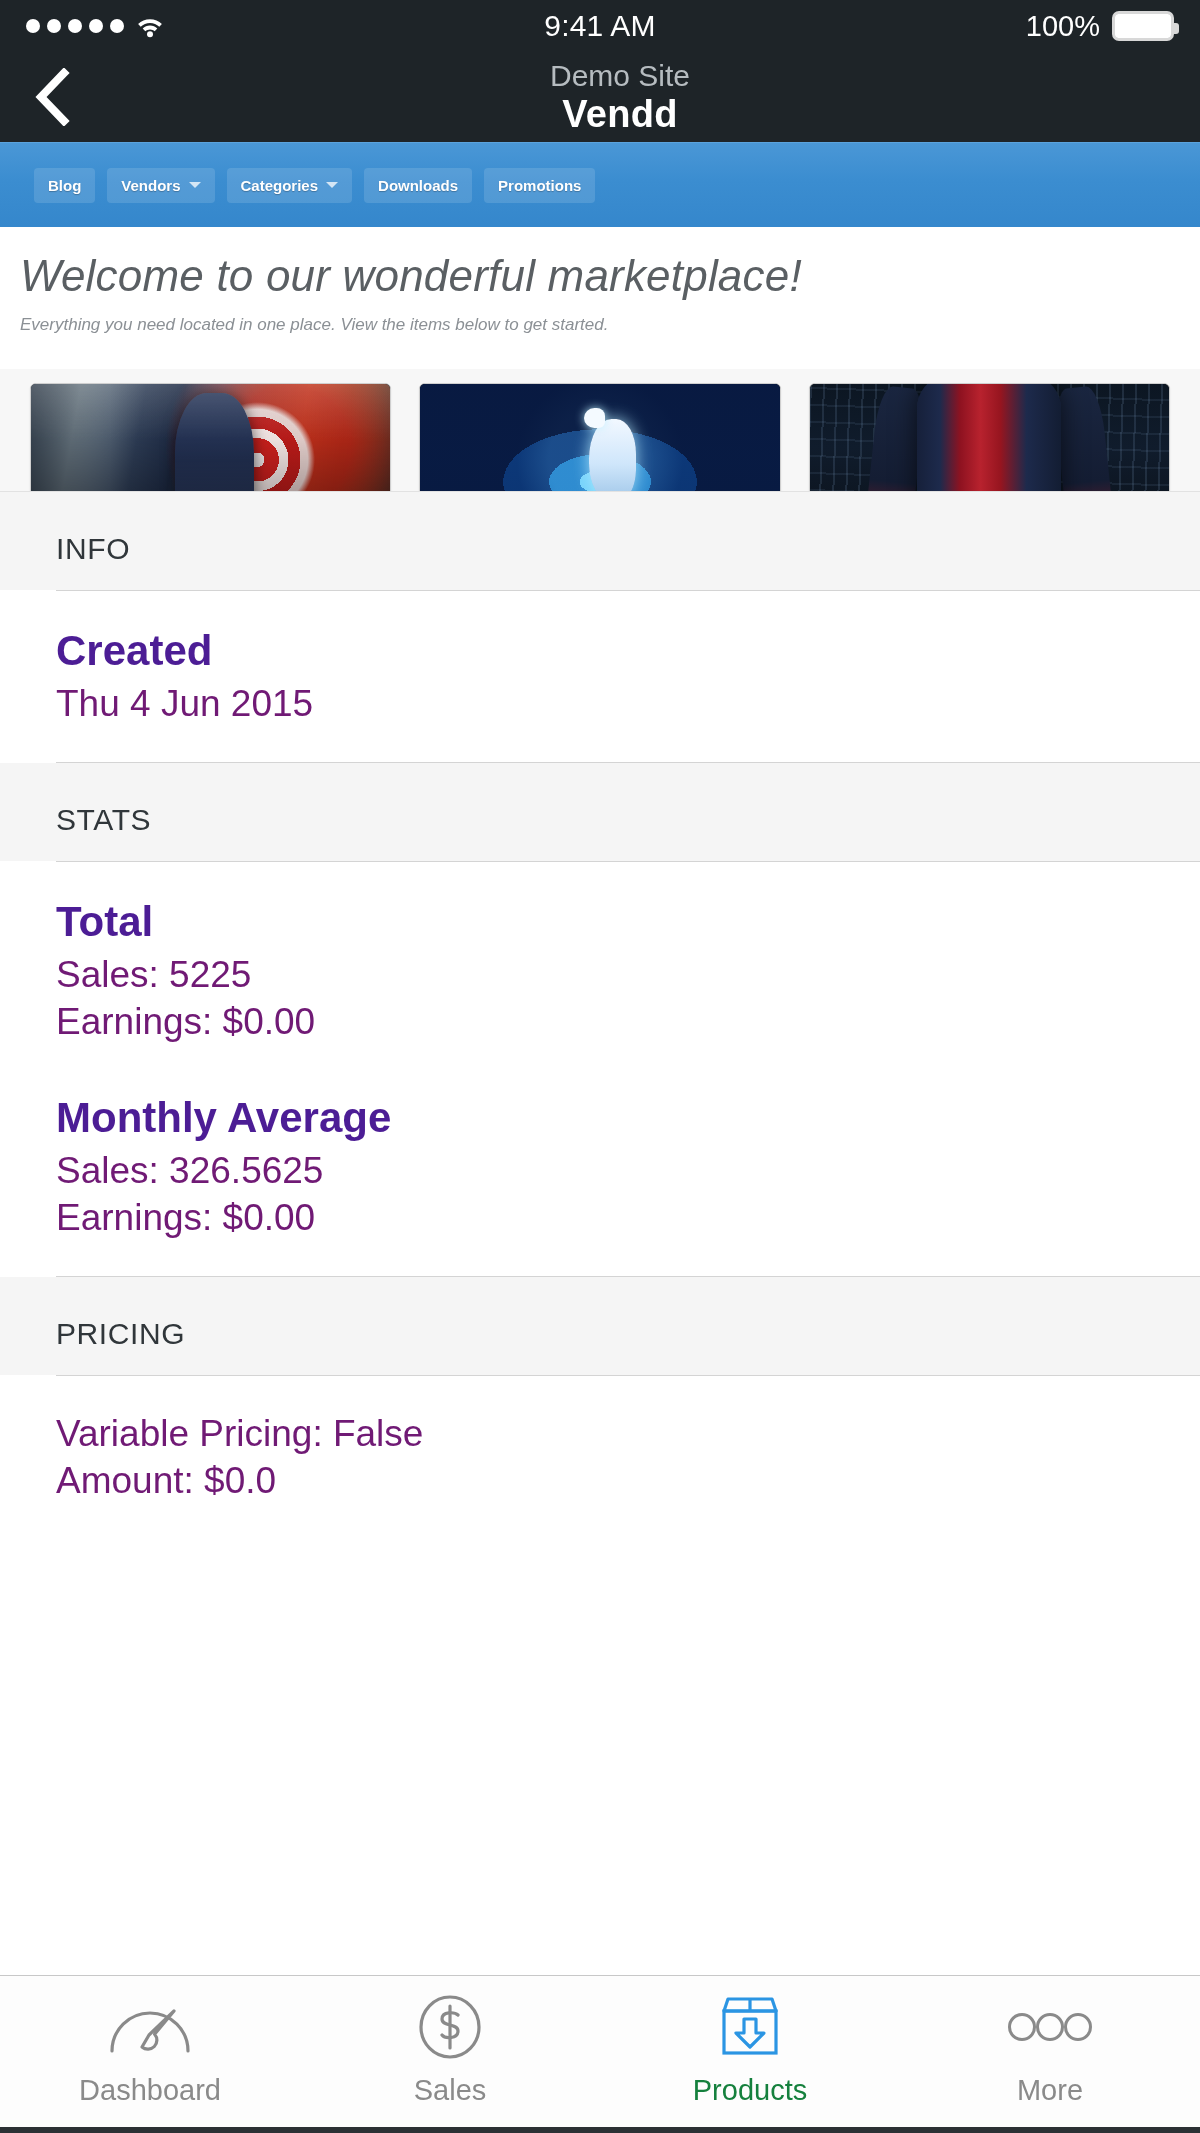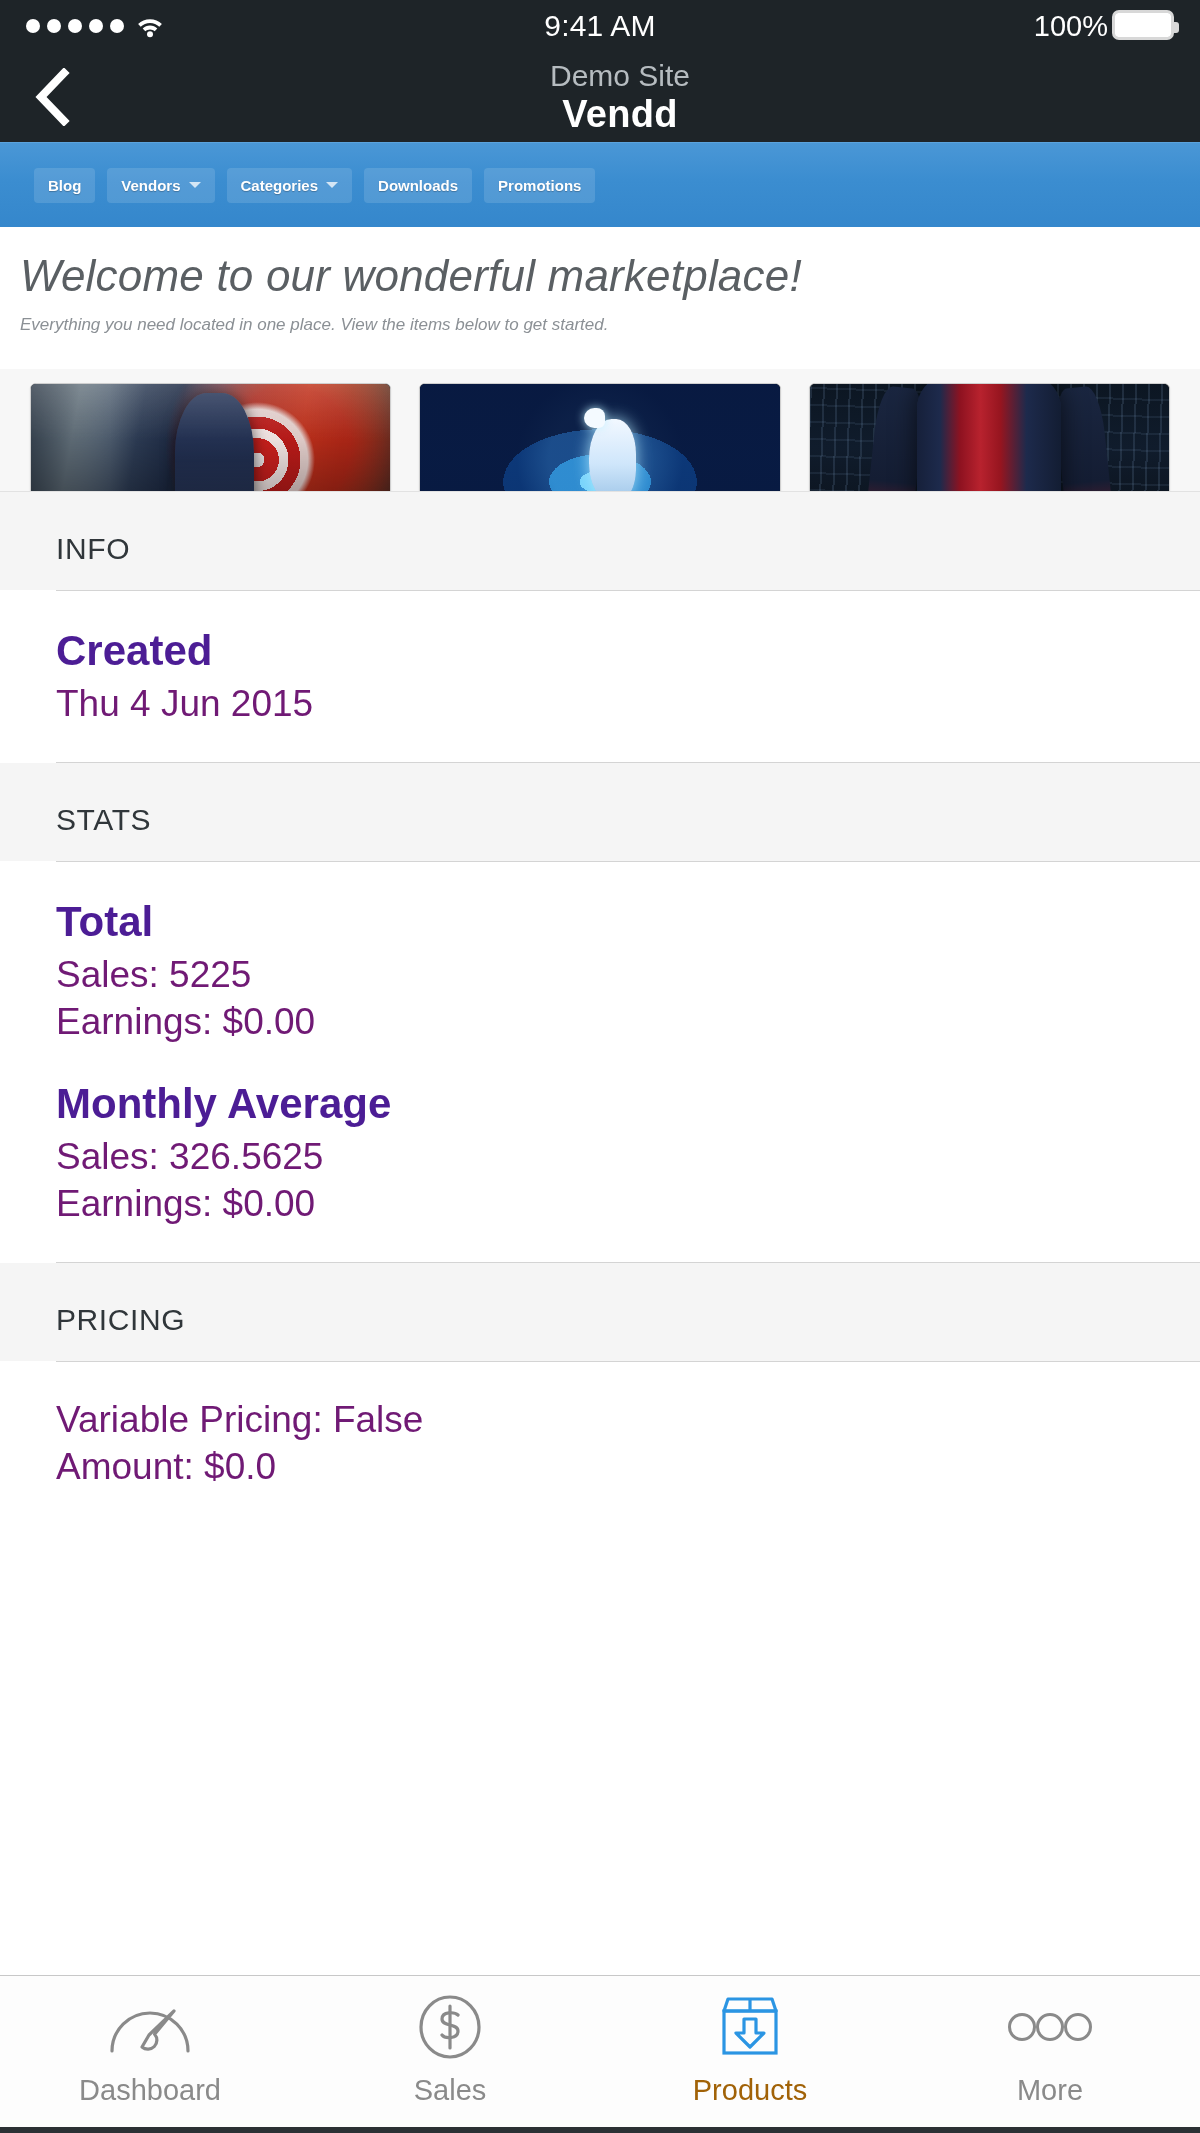--- a/index.html
+++ b/index.html
@@ -24,21 +24,21 @@
   .status-bar {
     height: 52px;
     background: #1e2428;
     display: flex;
     align-items: center;
     padding: 0 26px;
     color: #ffffff;
   }
   .status-left  { display: flex; align-items: center; gap: 7px; flex: 1; }
   .status-center{ flex: 0 0 auto; display: flex; justify-content: center; }
-  .status-right { flex: 1; display: flex; align-items: flex-start; justify-content: flex-end; gap: 4px; }
+  .status-right { flex: 1; display: flex; align-items: center; justify-content: flex-end; gap: 12px; }
 
   .sig-dot {
     width: 14px; height: 14px;
     border-radius: 50%;
     background: #ffffff;
     display: inline-block;
   }
   .wifi-icon { margin-left: 4px; display: flex; align-items: center; }
   .status-time {
     font-size: 30px;
@@ -280,21 +280,21 @@
     color: #4c1d95;
     line-height: 1.22;
     margin-bottom: 4px;
   }
   .cell-line {
     font-size: 37px;
     color: #701a75;
     line-height: 1.28;
     font-weight: 400;
   }
-  .cell-group + .cell-group { margin-top: 32px; }
+  .cell-group + .cell-group { margin-top: 46px; }
 
   
   .tab-bar {
     position: absolute;
     left: 0; bottom: 0;
     width: 1200px;
     height: 158px;
     background: #fdfdfd;
     border-top: 1px solid #c8c8c8;
     display: flex;
@@ -309,21 +309,21 @@
     justify-content: flex-start;
     gap: 14px;
     cursor: pointer;
   }
   .tab-icon { height: 66px; display: flex; align-items: center; justify-content: center; }
   .tab-label {
     font-size: 29px;
     color: #8a8a8a;
     font-weight: 400;
   }
-  .tab-item.active .tab-label { color: #a16207; }
+  .tab-item.active .tab-label { color: #15803d; }
   .home-indicator {
     position: absolute;
     left: 0; bottom: 0;
     width: 1200px; height: 6px;
     background: #2b3034;
   }
 </style>
 </head>
 <body>
 

